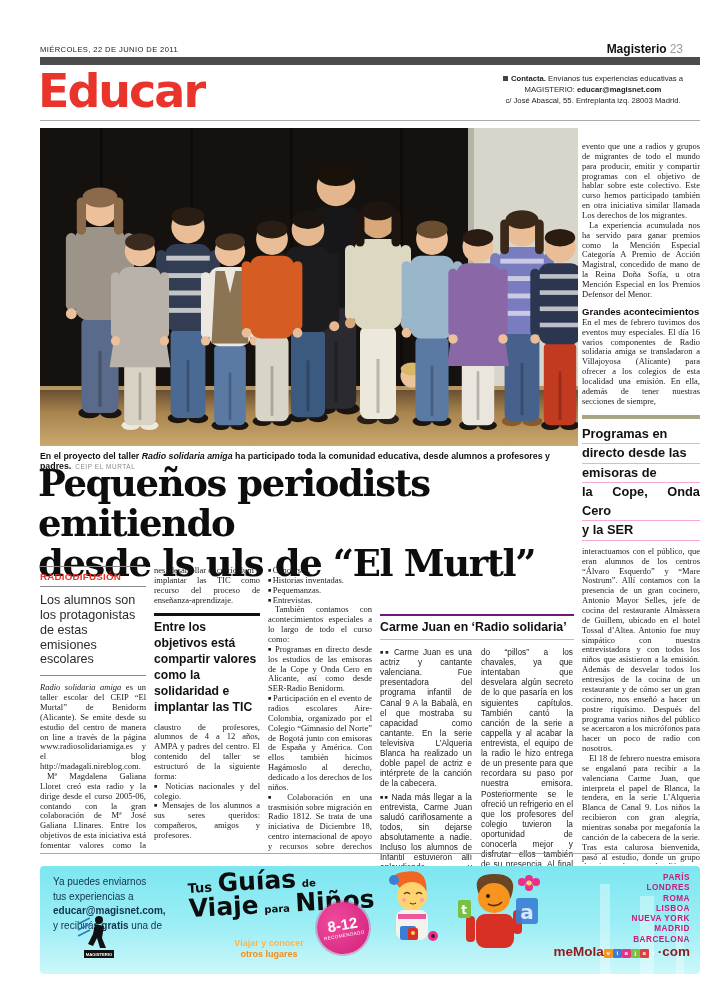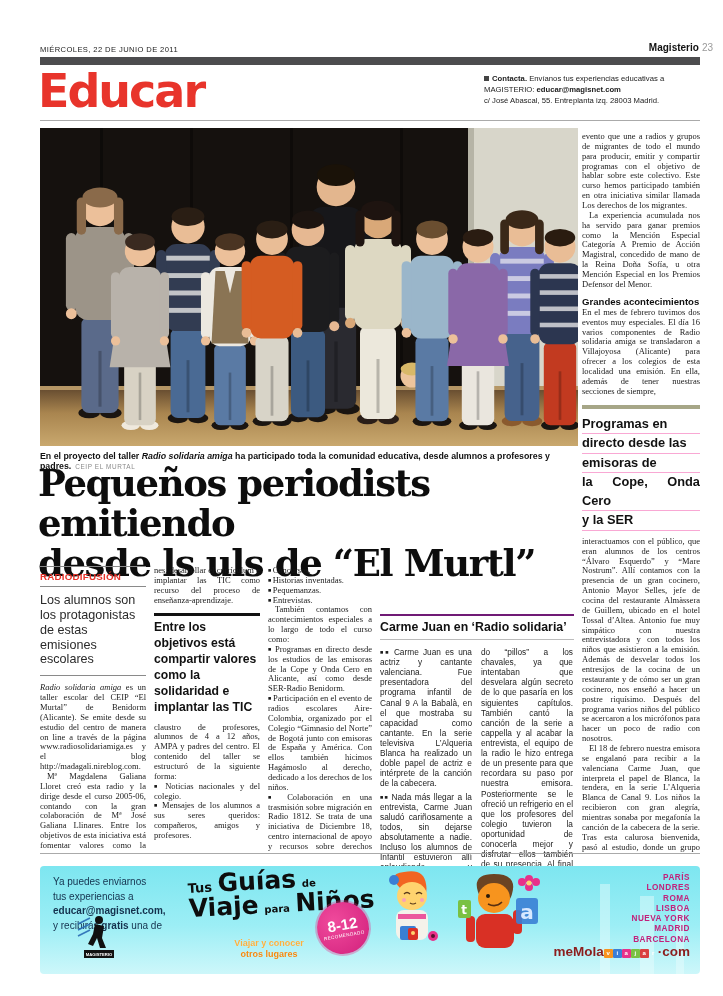--- a/index.html
+++ b/index.html
@@ -1,26 +1,26 @@
 <!DOCTYPE html>
 <html><head>
 <meta charset="utf-8">
 <style>
   html,body{margin:0;padding:0;background:#fff;}
   #page{position:relative;width:723px;height:996px;background:#fff;overflow:hidden;
         font-family:"Liberation Sans",sans-serif;color:#1a1a1a;}
   .abs{position:absolute;}
   
   #date{left:40px;top:45px;font-size:7.6px;letter-spacing:.4px;color:#222;}
-  #brandline{right:10px;top:42px;font-size:10px;font-weight:bold;color:#111;}
+  #brandline{right:40px;top:42px;font-size:12px;font-weight:bold;color:#111;}
   #brandline .pageno{color:#9a9a9a;font-weight:normal;margin-left:3px;}
   #topbar{left:40px;top:57px;width:660px;height:8px;background:#4c4c4e;}
   #educar{left:38px;top:64px;font-family:"DejaVu Sans",sans-serif;font-weight:bold;
           font-size:46px;letter-spacing:-2px;color:#e8342b;}
-  #contact{left:484px;top:74px;width:218px;font-size:7.7px;line-height:1.4;color:#222;}
+  #contact{left:484px;top:74px;width:218px;font-size:7.7px;line-height:1.4;color:#222;text-align:center;}
   #contact .sq{display:inline-block;width:5px;height:5px;background:#444;margin-right:3px;}
   #contact b{font-weight:bold;}
   #header-rule{left:40px;top:120px;width:660px;height:1px;background:#aaa;}
   
   #photo{left:40px;top:128px;width:538px;height:318px;background:#14100e;}
   #caption{left:40px;top:451px;width:538px;font-size:8.8px;font-weight:bold;color:#111;}
   #caption .ital{font-style:italic;}
   #caption .credit{font-weight:normal;font-size:6.4px;color:#8a8a8a;letter-spacing:.6px;margin-left:4px;}
   
   #headline{left:38px;top:464px;width:542px;font-family:"DejaVu Serif",serif;font-weight:bold;
@@ -43,21 +43,21 @@
              font-size:12.2px;font-weight:bold;line-height:1.3;color:#111;text-align:left;}
   
   #sidebox{left:380px;top:566px;width:194px;height:286px;overflow:hidden;border-top:2px solid #701a75;margin-top:48px;}
   #sidebox h3{margin:0;padding:4px 0 5px;font-size:12.3px;font-weight:bold;color:#111;
               border-bottom:1px solid #bbb;}
   #sidebox .cols{display:flex;gap:9px;margin-top:7px;}
   #sidebox .bcol{width:92px;font-size:8.3px;line-height:1.22;text-align:justify;color:#1c1c1c;}
   #sidebox .bcol p{margin:0 0 3px;}
   .dbullet::before{content:"■■ ";font-size:5.5px;vertical-align:1px;}
   
-  #rightcol{left:582px;top:132px;width:118px;height:722px;overflow:hidden;}
+  #rightcol{left:582px;top:142px;width:118px;height:722px;overflow:hidden;}
   #rightcol .subhead1{font-size:9.6px;font-weight:bold;color:#111;margin:6px 0 1px;
                       font-family:"Liberation Sans",sans-serif;}
   .olivebar{height:4px;background:#a6a687;margin:8px 0 6px;}
   .bighead div{font-size:12.8px;font-weight:bold;line-height:1.45;color:#111;
                border-bottom:1px solid #f9a8d4;}
   #bottom-rule{left:40px;top:853px;width:660px;height:1px;background:#aaa;}
   
   #ad{left:40px;top:866px;width:660px;height:108px;border-radius:4px;overflow:hidden;
       background:linear-gradient(180deg,#7de6f0 0%,#9ceef5 55%,#cdf7fa 100%);}
   .silh{position:absolute;background:#eafcfd;opacity:.45;}

